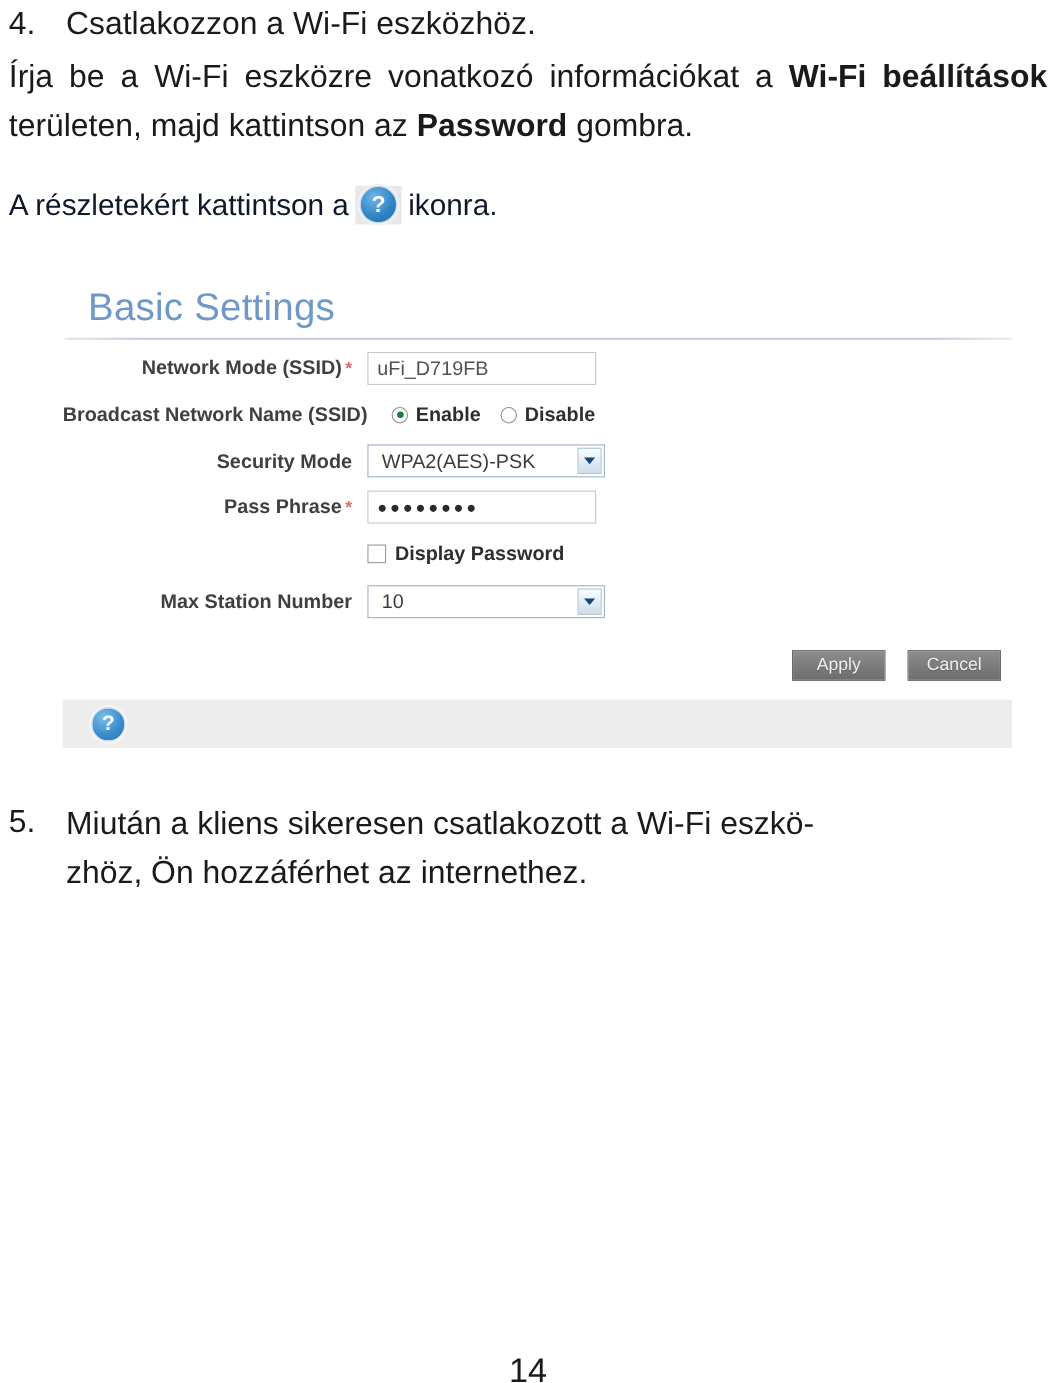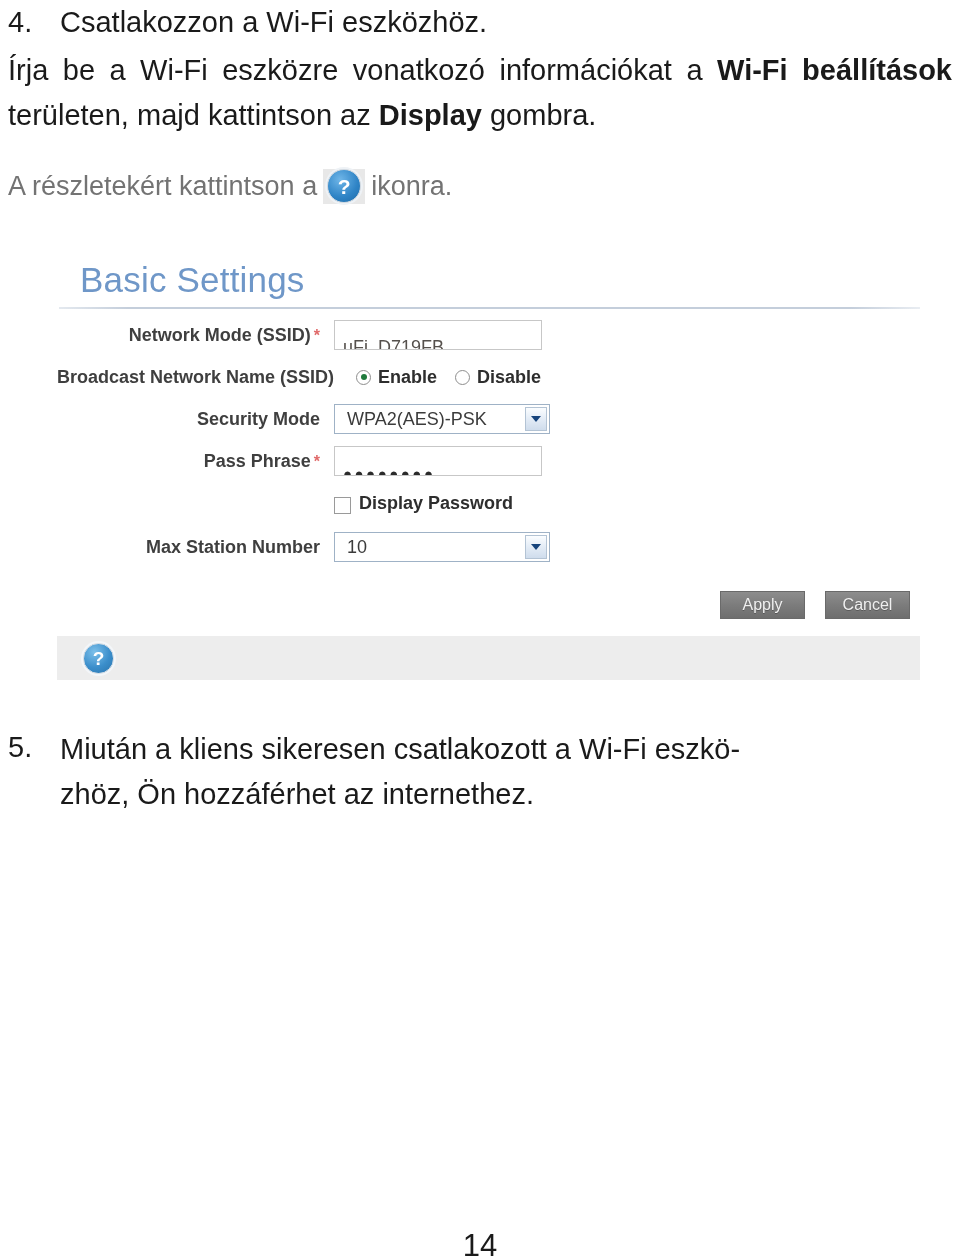--- a/index.html
+++ b/index.html
@@ -74,21 +74,21 @@
     color: #29abe2;
     display: flex;
     align-items: center;
     white-space: nowrap;
   }
   .note-label {
     font-weight: 700;
     color: #29abe2;
     letter-spacing: -0.2px;
   }
-  .note-rest { color: #737373; }
+  .note-rest { color: #0f172a; }
 
   .inline-help-wrap {
     display: inline-flex;
     align-items: center;
     justify-content: center;
     width: 42px;
     height: 35px;
     background: #e8e8e8;
     margin: 0 6px;
     vertical-align: middle;
@@ -182,21 +182,21 @@
 
   .txtbox {
     width: 208px;
     height: 30px;
     box-sizing: border-box;
     border: 1px solid #c7c7c7;
     background: #ffffff;
     font-size: 18px;
     line-height: 28px;
     color: #55504c;
-    padding: 12px 8px;
+    padding: 0 8px;
     font-family: "Liberation Sans", sans-serif;
     white-space: nowrap;
     overflow: hidden;
   }
   .txtbox.dots {
     font-size: 15px;
     letter-spacing: 2.5px;
     color: #2b2b2b;
     line-height: 30px;
   }
@@ -257,21 +257,21 @@
     background: #1f7a3c;
   }
   .radio-label {
     font-size: 18px;
     color: #2e2e2e;
     font-weight: 700;
     white-space: nowrap;
     font-family: "Liberation Sans", sans-serif;
   }
 
-  .check-row { display: flex; align-items: flex-end; gap: 8px; }
+  .check-row { display: flex; align-items: center; gap: 8px; }
   .checkbox {
     width: 17px; height: 17px;
     border: 1px solid #9a9a9a;
     background: #ffffff;
     box-sizing: border-box;
     flex: 0 0 17px;
   }
   .check-label {
     font-size: 18px;
     color: #2e2e2e;
@@ -382,21 +382,21 @@
 </head>
 <body>
 
 <div class="doc-body">
 
   <div class="step step-4">
     <div class="step-num">4.</div>
     <div class="step-text">Csatlakozzon a Wi-Fi eszközhöz.</div>
   </div>
 
-  <div class="para-justify"><span>Írja be a Wi-Fi eszközre vonatkozó információkat a </span><b>Wi-Fi beállítások</b><span> területen, majd kattintson az </span><b>Display</b><span> gombra.</span></div>
+  <div class="para-justify"><span>Írja be a Wi-Fi eszközre vonatkozó információkat a </span><b>Wi-Fi beállítások</b><span> területen, majd kattintson az </span><b>Password</b><span> gombra.</span></div>
 
   <div class="note-line">
     <span class="note-rest"> A részletekért kattintson a</span>
     <span class="inline-help-wrap">
       <span class="help-badge">?</span>
     </span>
     <span class="note-rest">ikonra.</span>
   </div>
 
 </div>

